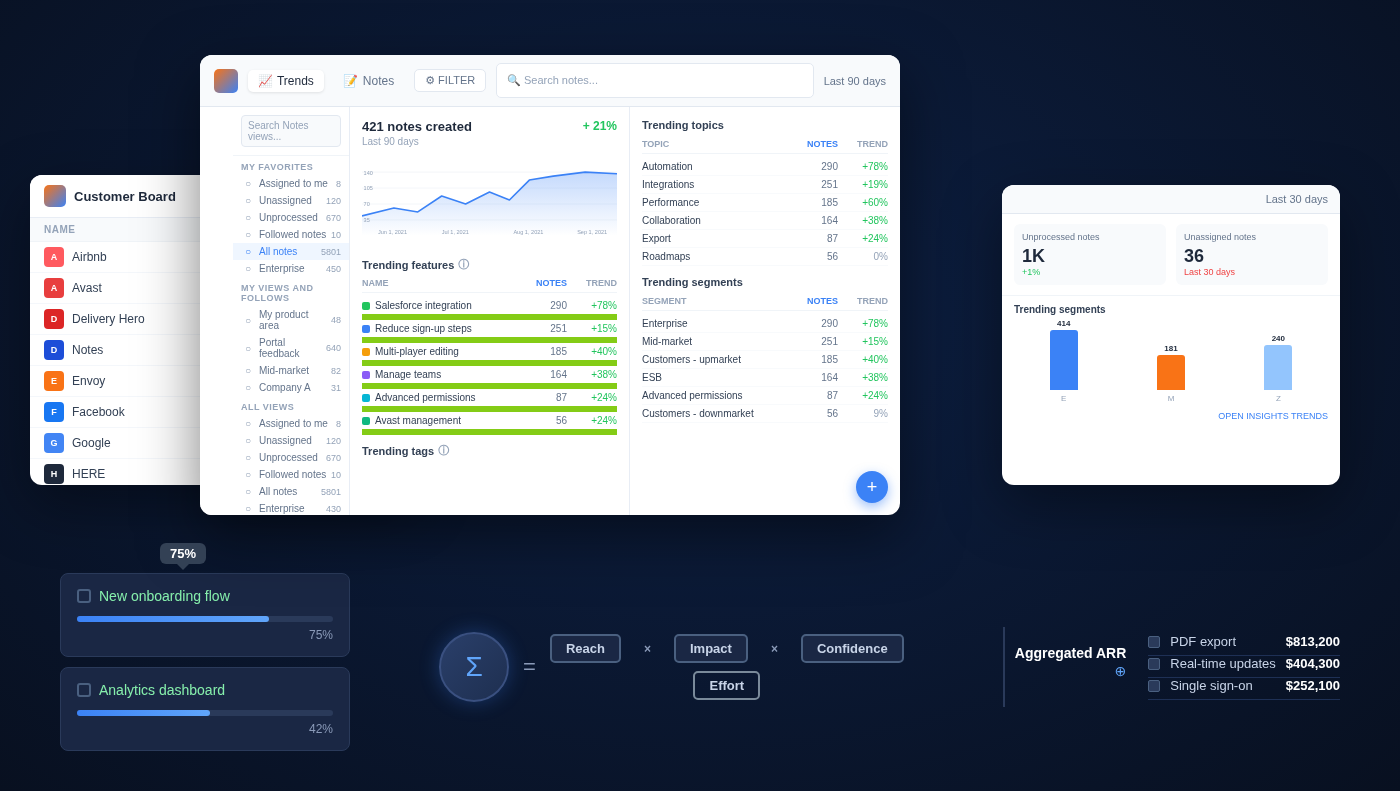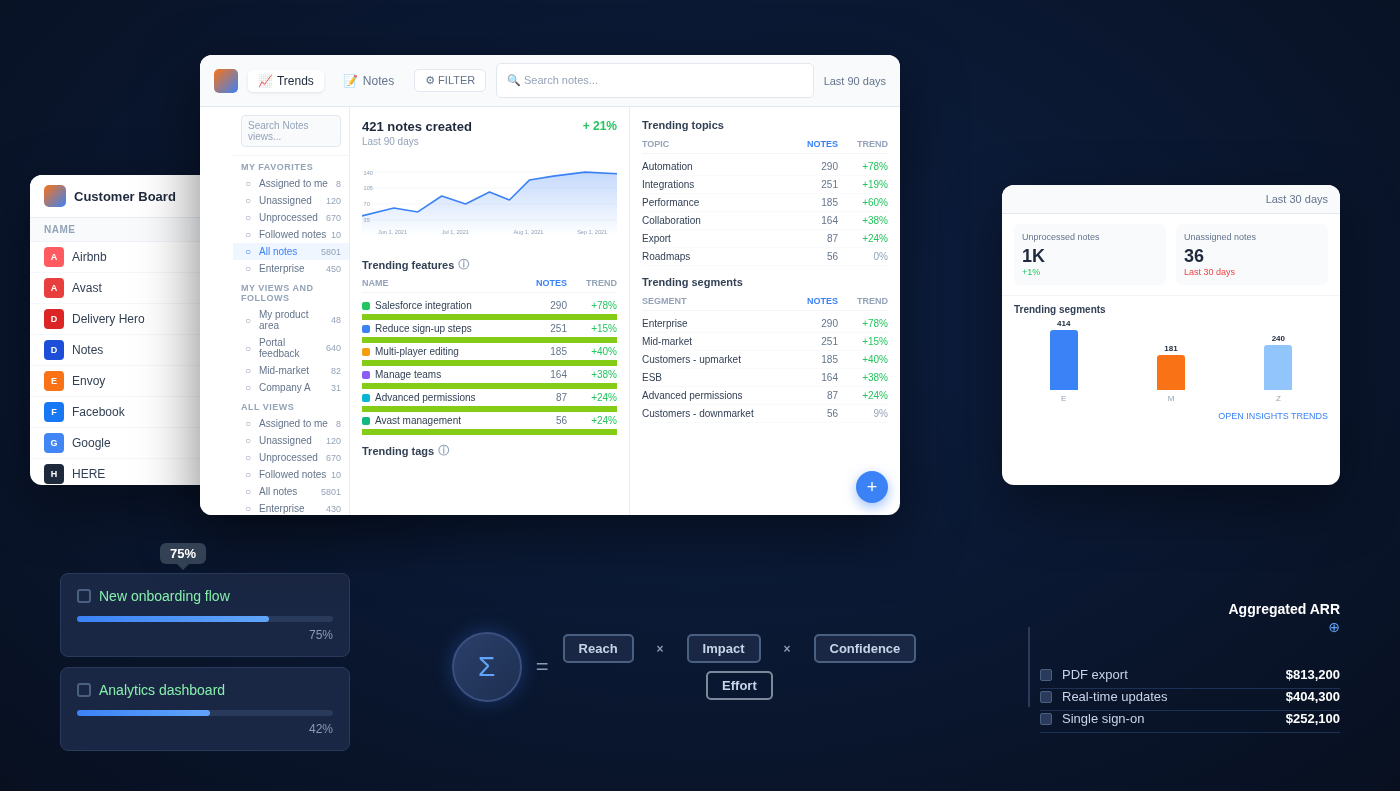--- a/index.html
+++ b/index.html
@@ -176,21 +176,21 @@
       color: #8a9ab8;
       font-size: 12px;
       font-weight: 700;
       cursor: pointer;
     }
 
     
     .arr-section {
       margin-left: auto;
       display: flex;
-      flex-direction: column;
+      flex-direction: row;
       gap: 22px;
       min-width: 300px;
     }
 
     .arr-title {
       color: #fff;
       font-size: 14px;
       font-weight: 700;
       text-align: right;
       margin-bottom: 2px;

